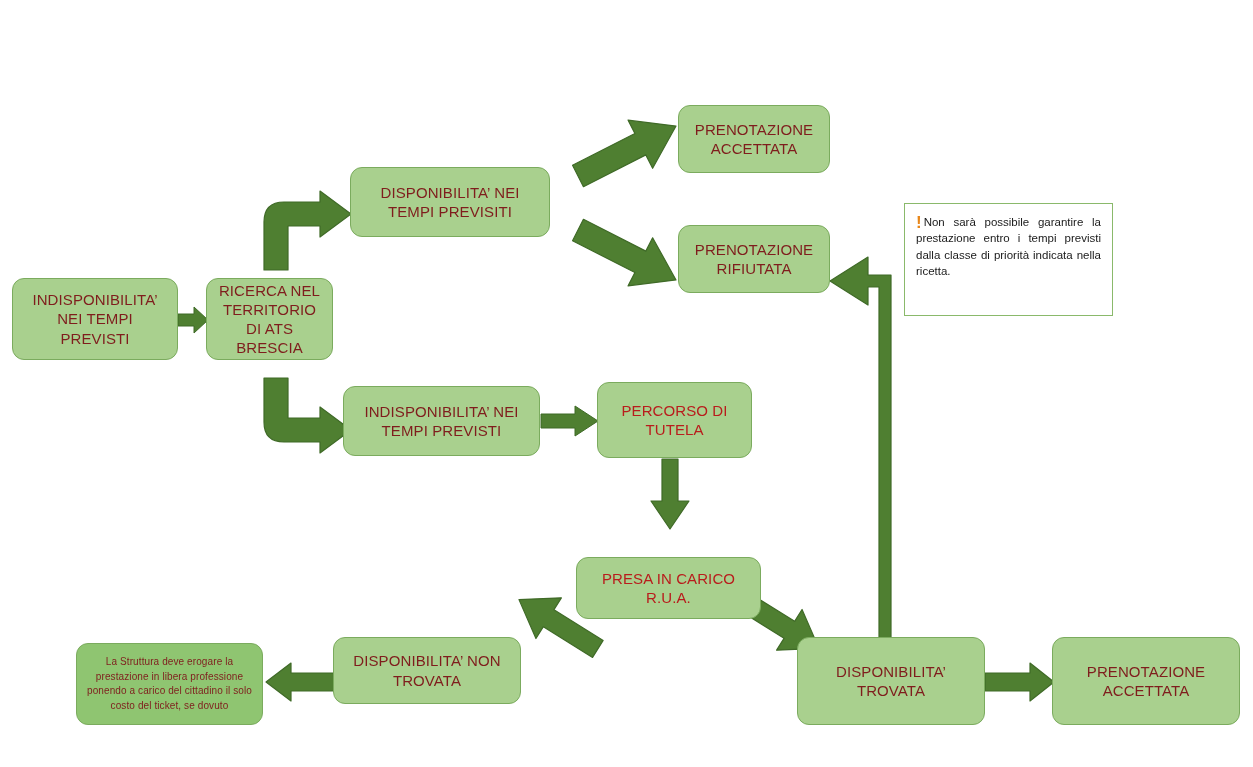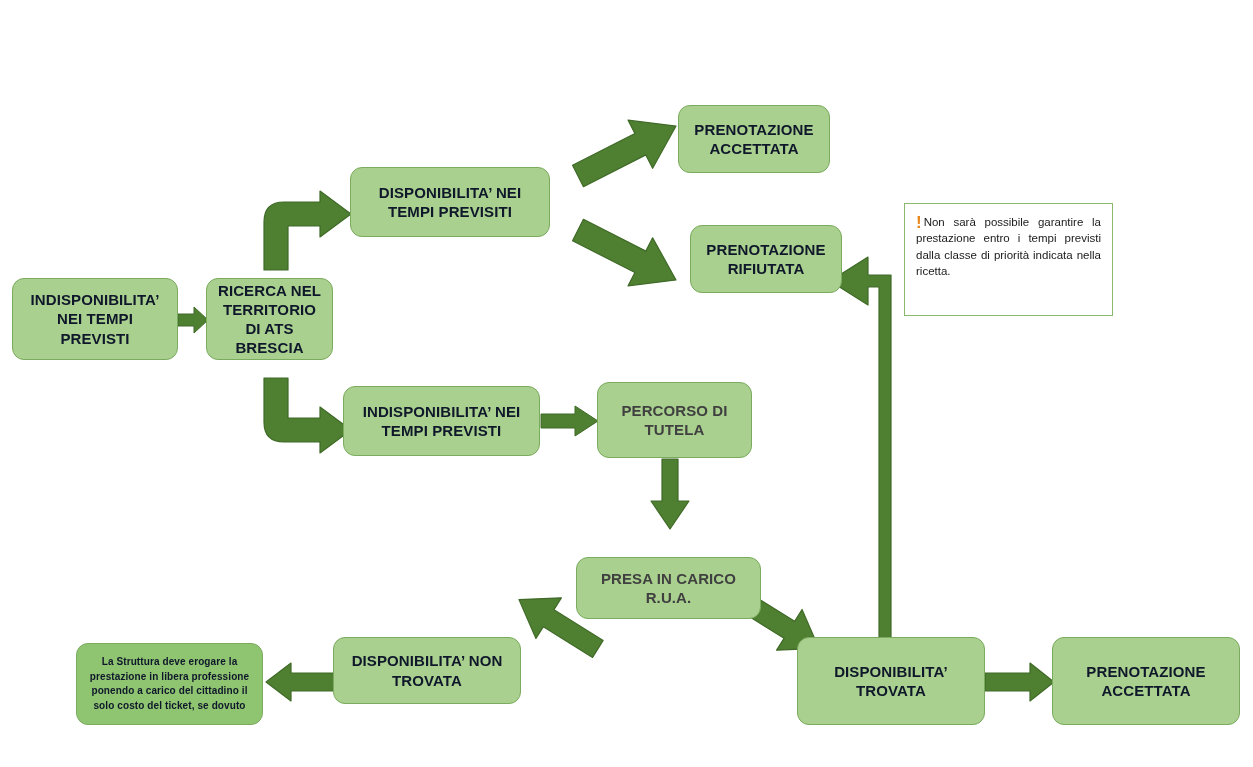--- a/index.html
+++ b/index.html
@@ -25,22 +25,22 @@
     align-items: center;
     justify-content: center;
     text-align: center;
     background: #a9d08e;
     border: 1.4px solid #7bab5e;
     color: #ffffff;
     line-height: 1.28;
     padding: 4px 8px;
     letter-spacing: 0.1px;
   }
-  .node.white-text { color: #0f172a; font-weight: 700; }
-  .node.dark-text  { color: #404040; font-weight: 700; }
+  .node.white-text { color: #7f1d1d; font-weight: 400; }
+  .node.dark-text  { color: #b91c1c; font-weight: 400; }
   .node .label { display: block; width: 100%; }
 
   .note-box {
     position: absolute;
     box-sizing: border-box;
     background: #ffffff;
     border: 1.2px solid #8ab96b;
     color: #1a1a1a;
     text-align: justify;
     padding: 10px 11px 8px 11px;
@@ -153,21 +153,21 @@
   </div>
 
   <div class="node white-text" style="left:350px; top:167px; width:200px; height:70px; font-size:15px;">
     <span class="label">DISPONIBILITA’ NEI TEMPI PREVISITI</span>
   </div>
 
   <div class="node white-text" style="left:678px; top:105px; width:152px; height:68px; font-size:15px;">
     <span class="label">PRENOTAZIONE ACCETTATA</span>
   </div>
 
-  <div class="node white-text" style="left:678px; top:225px; width:152px; height:68px; font-size:15px;margin-left:12px;">
+  <div class="node white-text" style="left:678px; top:225px; width:152px; height:68px; font-size:15px;">
     <span class="label">PRENOTAZIONE RIFIUTATA</span>
   </div>
 
   <div class="node white-text" style="left:343px; top:386px; width:197px; height:70px; font-size:15px;">
     <span class="label">INDISPONIBILITA’ NEI TEMPI PREVISTI</span>
   </div>
 
   <div class="node dark-text" style="left:597px; top:382px; width:155px; height:76px; font-size:15px;">
     <span class="label">PERCORSO DI TUTELA</span>
   </div>

